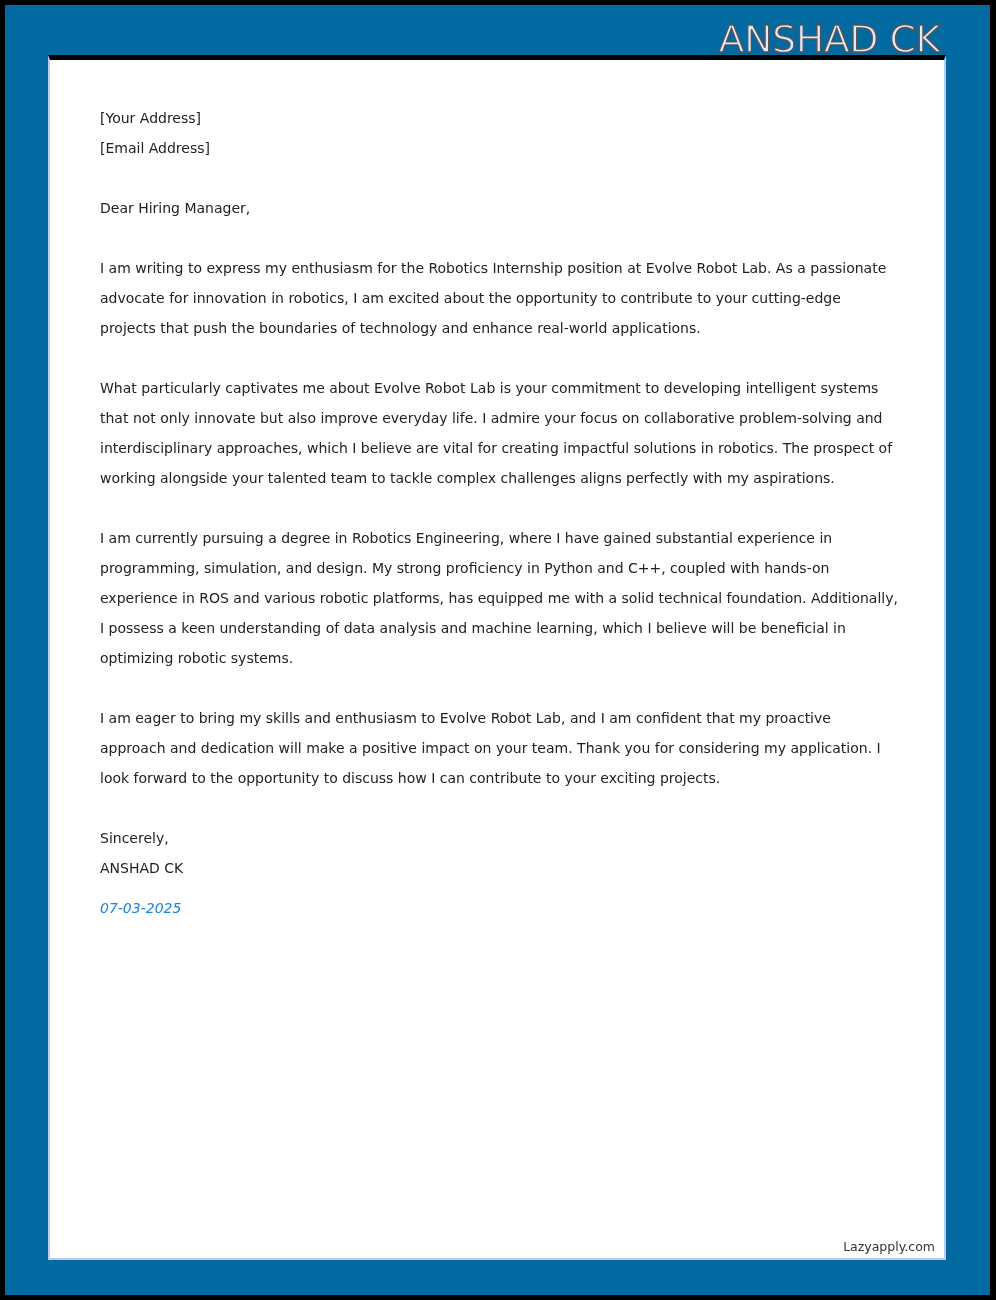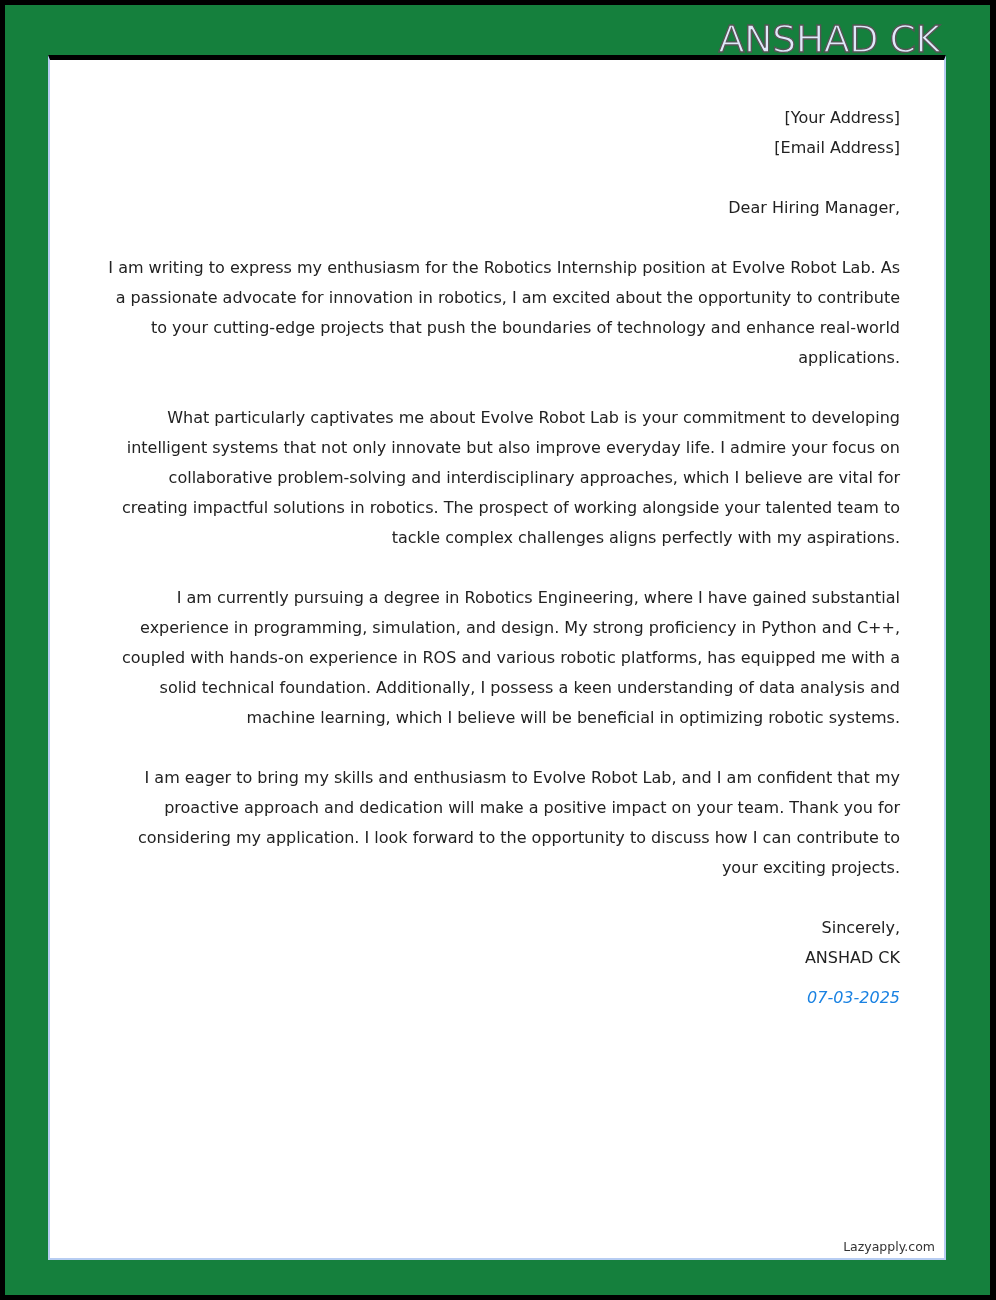--- a/index.html
+++ b/index.html
@@ -13,21 +13,21 @@
       position: relative;
       overflow: hidden;
       font-family: "DejaVu Sans", sans-serif;
     }
     .frame {
       position: absolute;
       left: 5px;
       top: 5px;
       width: 985px;
       height: 1290px;
-      background: #15803d;
+      background: #0369a1;
     }
     .header-name {
       position: absolute;
       right: 50px;
       top: 12px;
       font-family: "DejaVu Sans", sans-serif;
       font-size: 38px;
       line-height: 44px;
       letter-spacing: -0.5px;
       color: #e0e8fa;
@@ -46,23 +46,22 @@
       border-bottom: 2px solid #b7cdf2;
       border-top: 5px solid #000000;
       box-sizing: border-box;
     }
     .content {
       position: absolute;
       left: 50px;
       top: 43px;
       width: 800px;
       color: #222222;
-      font-size: 16px;
+      font-size: 14px;
       line-height: 30px;
-      text-align: right;
     }
     .content p {
       margin: 0 0 30px 0;
     }
     .address-block div {
       height: 30px;
     }
     .address-block {
       margin-bottom: 30px;
     }

